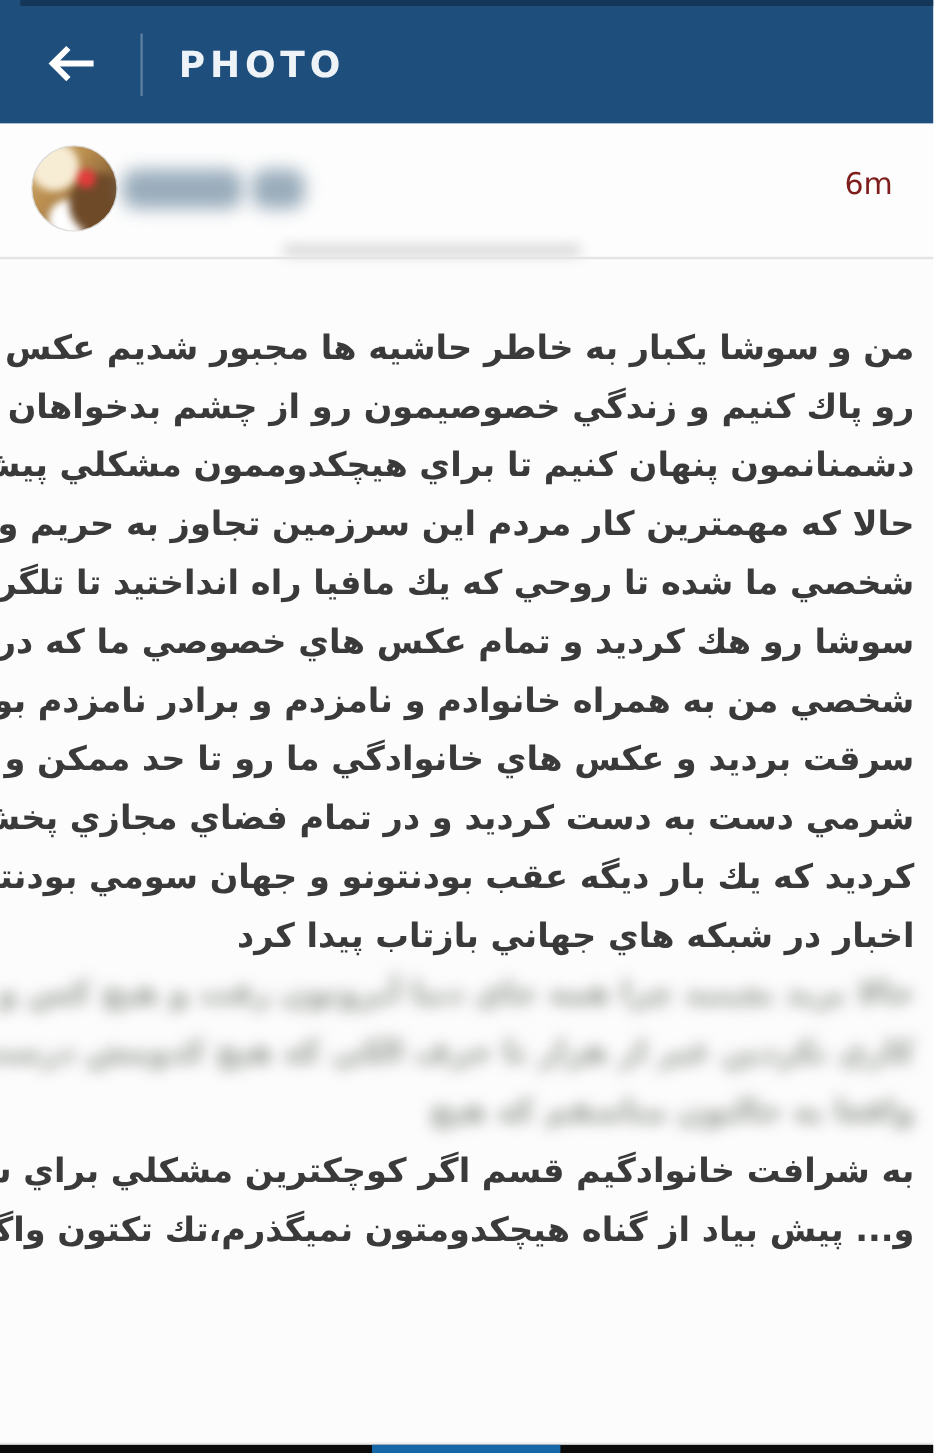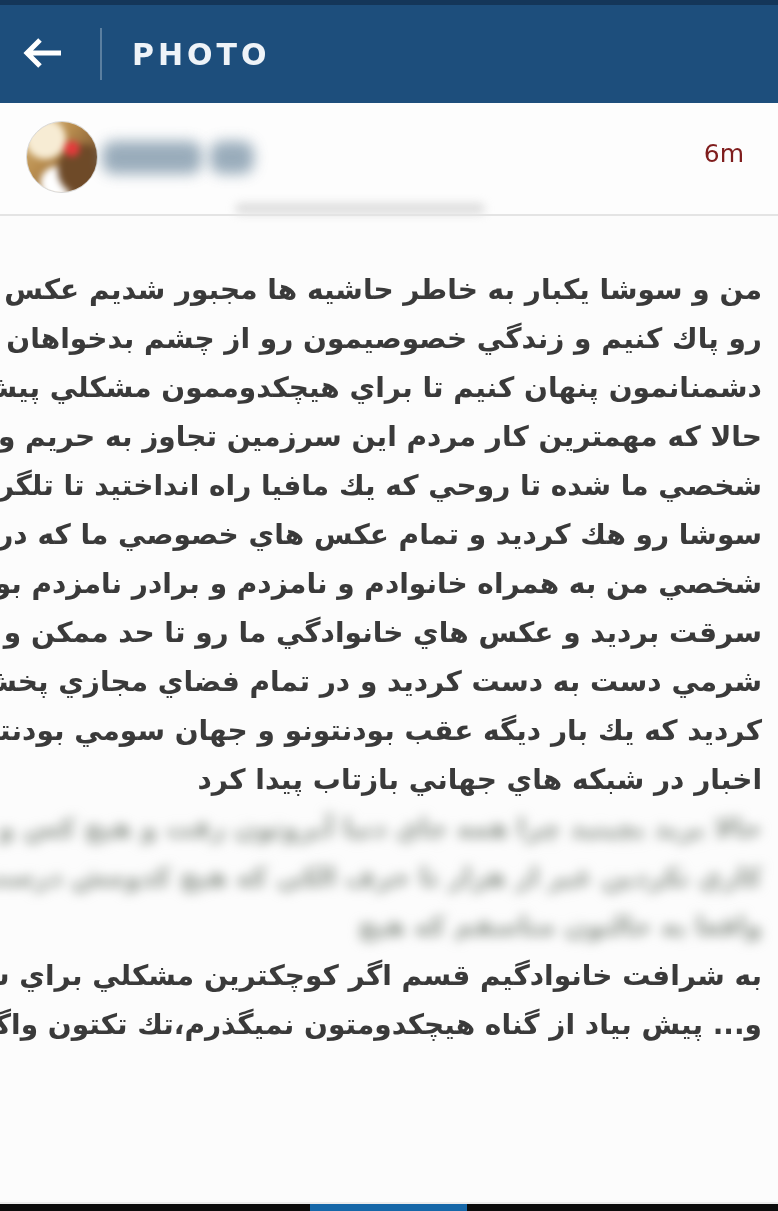--- a/index.html
+++ b/index.html
@@ -1,21 +1,21 @@
 <!DOCTYPE html>
 <html><head>
   <meta charset="utf-8">
   <style>
     html,body{margin:0;padding:0;background:#ffffff;}
     .screen{
       position:relative;width:778px;height:1211px;overflow:hidden;
       background:#fcfcfc;font-family:"DejaVu Sans",sans-serif;
     }
     
-    .appbar{position:absolute;top:0;left:0;right:0;height:103px;background:#1d4e7c;}
+    .appbar{position:absolute;top:0;left:0;right:0;height:103px;background:#1d4e7c;padding-left:17px;}
     .statusbar{height:5px;background:#143659;}
     .navrow{display:flex;align-items:center;height:98px;}
     .backbtn{background:none;border:none;padding:0;margin:0 0 0 22px;width:42px;height:36px;cursor:pointer;display:flex;align-items:center;justify-content:center;}
     .vdiv{width:2px;height:52px;background:rgba(255,255,255,.28);margin-left:36px;}
     .apptitle{margin:0 0 0 30px;font-size:30px;font-weight:bold;letter-spacing:4px;color:#eef3f8;}
     
     .userrow{position:absolute;top:103px;left:0;right:0;height:111px;background:#fdfdfd;}
     .avatar{position:absolute;left:26px;top:18px;width:70px;height:70px;border-radius:50%;overflow:hidden;border:1px solid #d9d9d9;background:#e9ddc8;}
     .avatar-img{
       position:absolute;inset:-6px;filter:blur(3px);

